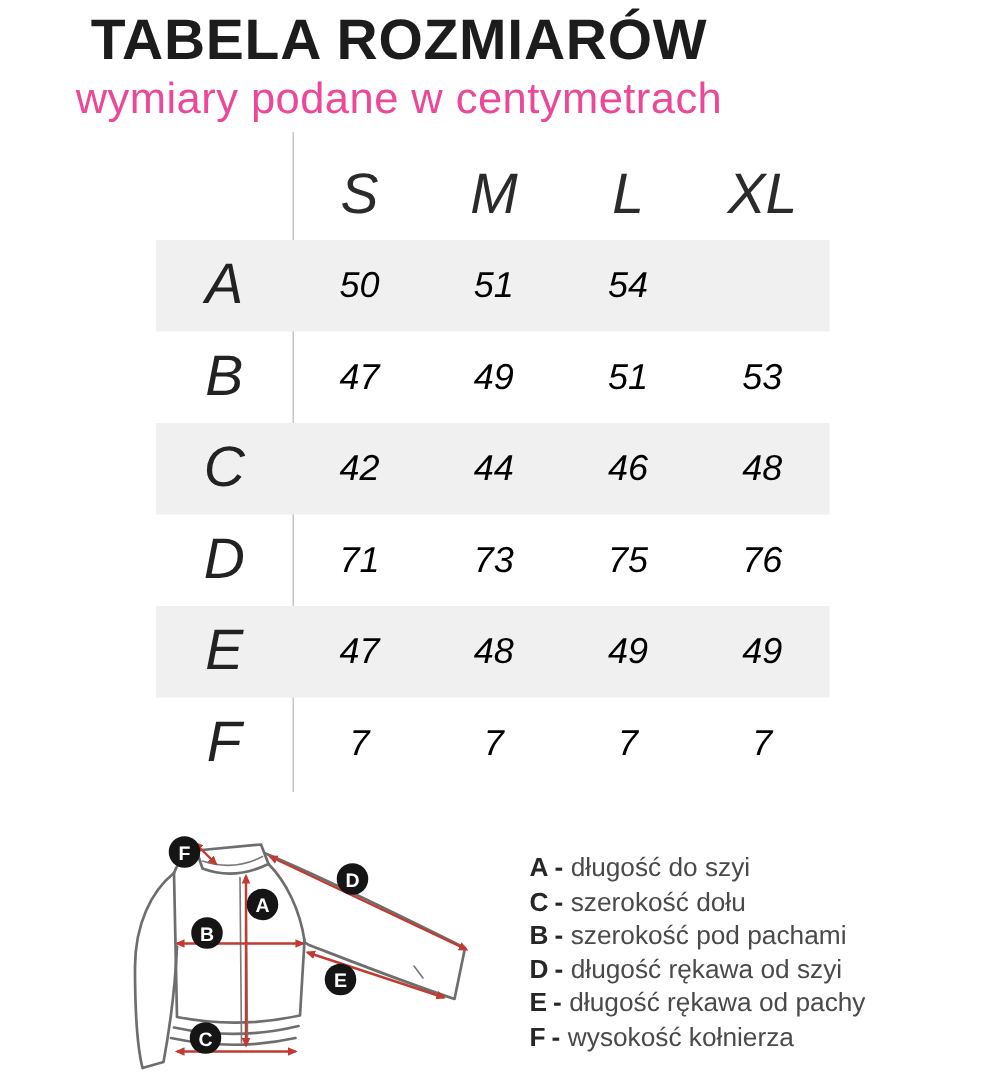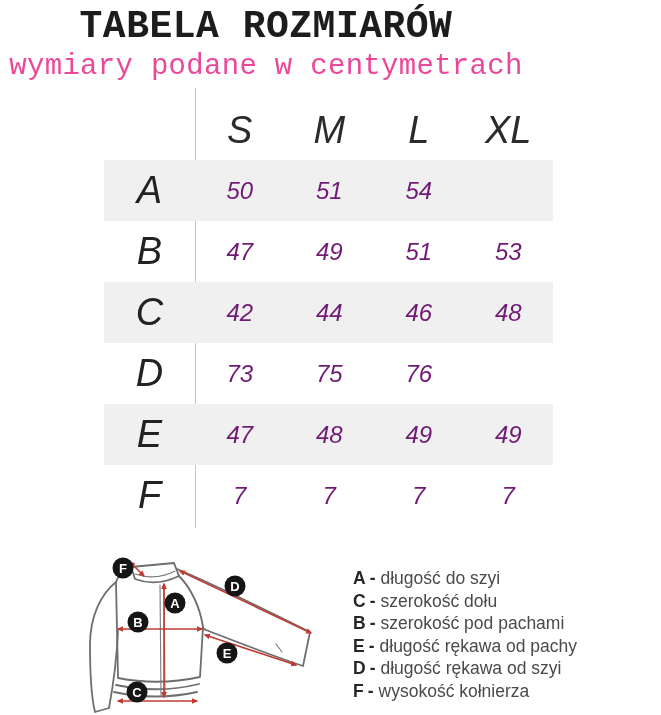--- a/index.html
+++ b/index.html
@@ -1,21 +1,21 @@
 <!DOCTYPE html>
 <html style="--measure_red: #c13b33; --row_stripe: #f0f0f0; --divider_gray: #c6c6c6; --outline_gray: #6e6e6e; --marker_black: #151515;"><head>
 <meta charset="utf-8">
 <style>
   html,body{margin:0;padding:0;background:#fff;}
   .canvas{
     position:relative;width:661px;height:715px;background:#fff;overflow:hidden;
     font-family:"Liberation Sans","DejaVu Sans",sans-serif;color:#242424;
   }
   
-  .hdr{position:absolute;left:0;top:4px;width:532px;text-align:center;font-family:Liberation Mono, monospace;}
+  .hdr{position:absolute;left:0;top:4px;width:532px;text-align:center;}
   .hdr h1{
     margin:0;font-size:38px;line-height:46px;font-weight:800;letter-spacing:.5px;
     color:#1c1c1c;
   }
   .hdr .sub{
     margin:0;font-size:29px;line-height:33px;font-weight:400;letter-spacing:.3px;
     color:#ec4899;
   }
   
   .divider{
@@ -25,21 +25,21 @@
   .size-table{position:absolute;left:104px;top:100px;width:449px;}
   .t-row{
     display:grid;grid-template-columns:91px repeat(4,1fr);
     height:61px;align-items:center;text-align:center;
   }
   .t-row.t-head{height:60px;}
   .t-row.striped{background:var(--row_stripe,#f0f0f0);}
   .cell{font-style:italic;}
   .cell.head{font-size:38px;color:#2b2b2b;}
   .cell.rlabel{font-size:38px;color:#222;}
-  .cell.val{font-size:24px;color:#701a75;}
+  .cell.val{font-size:24px;color:#000000;}
   
   .jacket{position:absolute;left:60px;top:545px;}
   .outline path{fill:none;stroke:var(--outline_gray,#6e6e6e);stroke-width:1.8;
     stroke-linecap:round;stroke-linejoin:round;}
   .outline path.thin{stroke-width:1.1;stroke:#7a7a7a;}
   .measures line{stroke:var(--measure_red,#c13b33);stroke-width:1.6;}
   .markers circle{fill:var(--marker_black,#151515);}
   .markers text{
     fill:#fff;font-size:13px;font-weight:bold;text-anchor:middle;
     dominant-baseline:central;font-family:"Liberation Sans",sans-serif;
@@ -90,20 +90,21 @@
     <div class="t-row striped">
       <div class="cell rlabel">C</div>
       <div class="cell val">42</div>
       <div class="cell val">44</div>
       <div class="cell val">46</div>
       <div class="cell val">48</div>
     </div>
 
     <div class="t-row">
       <div class="cell rlabel">D</div>
+      <div class="cell val">71</div>
       <div class="cell val">73</div>
       <div class="cell val">75</div>
       <div class="cell val">76</div>
     </div>
 
     <div class="t-row striped">
       <div class="cell rlabel">E</div>
       <div class="cell val">47</div>
       <div class="cell val">48</div>
       <div class="cell val">49</div>
@@ -186,23 +187,23 @@
     <div class="legend-row">
       <span class="ltr">A</span><span class="sep">-</span><span class="desc">długość do szyi</span>
     </div>
     <div class="legend-row">
       <span class="ltr">C</span><span class="sep">-</span><span class="desc">szerokość dołu</span>
     </div>
     <div class="legend-row">
       <span class="ltr">B</span><span class="sep">-</span><span class="desc">szerokość pod pachami</span>
     </div>
     <div class="legend-row">
+      <span class="ltr">D</span><span class="sep">-</span><span class="desc">długość rękawa od szyi</span>
+    </div>
+    <div class="legend-row">
       <span class="ltr">E</span><span class="sep">-</span><span class="desc">długość rękawa od pachy</span>
     </div>
     <div class="legend-row">
-      <span class="ltr">D</span><span class="sep">-</span><span class="desc">długość rękawa od szyi</span>
-    </div>
-    <div class="legend-row">
       <span class="ltr">F</span><span class="sep">-</span><span class="desc">wysokość kołnierza</span>
     </div>
   </div>
 
 </div>
 
 </body></html>

